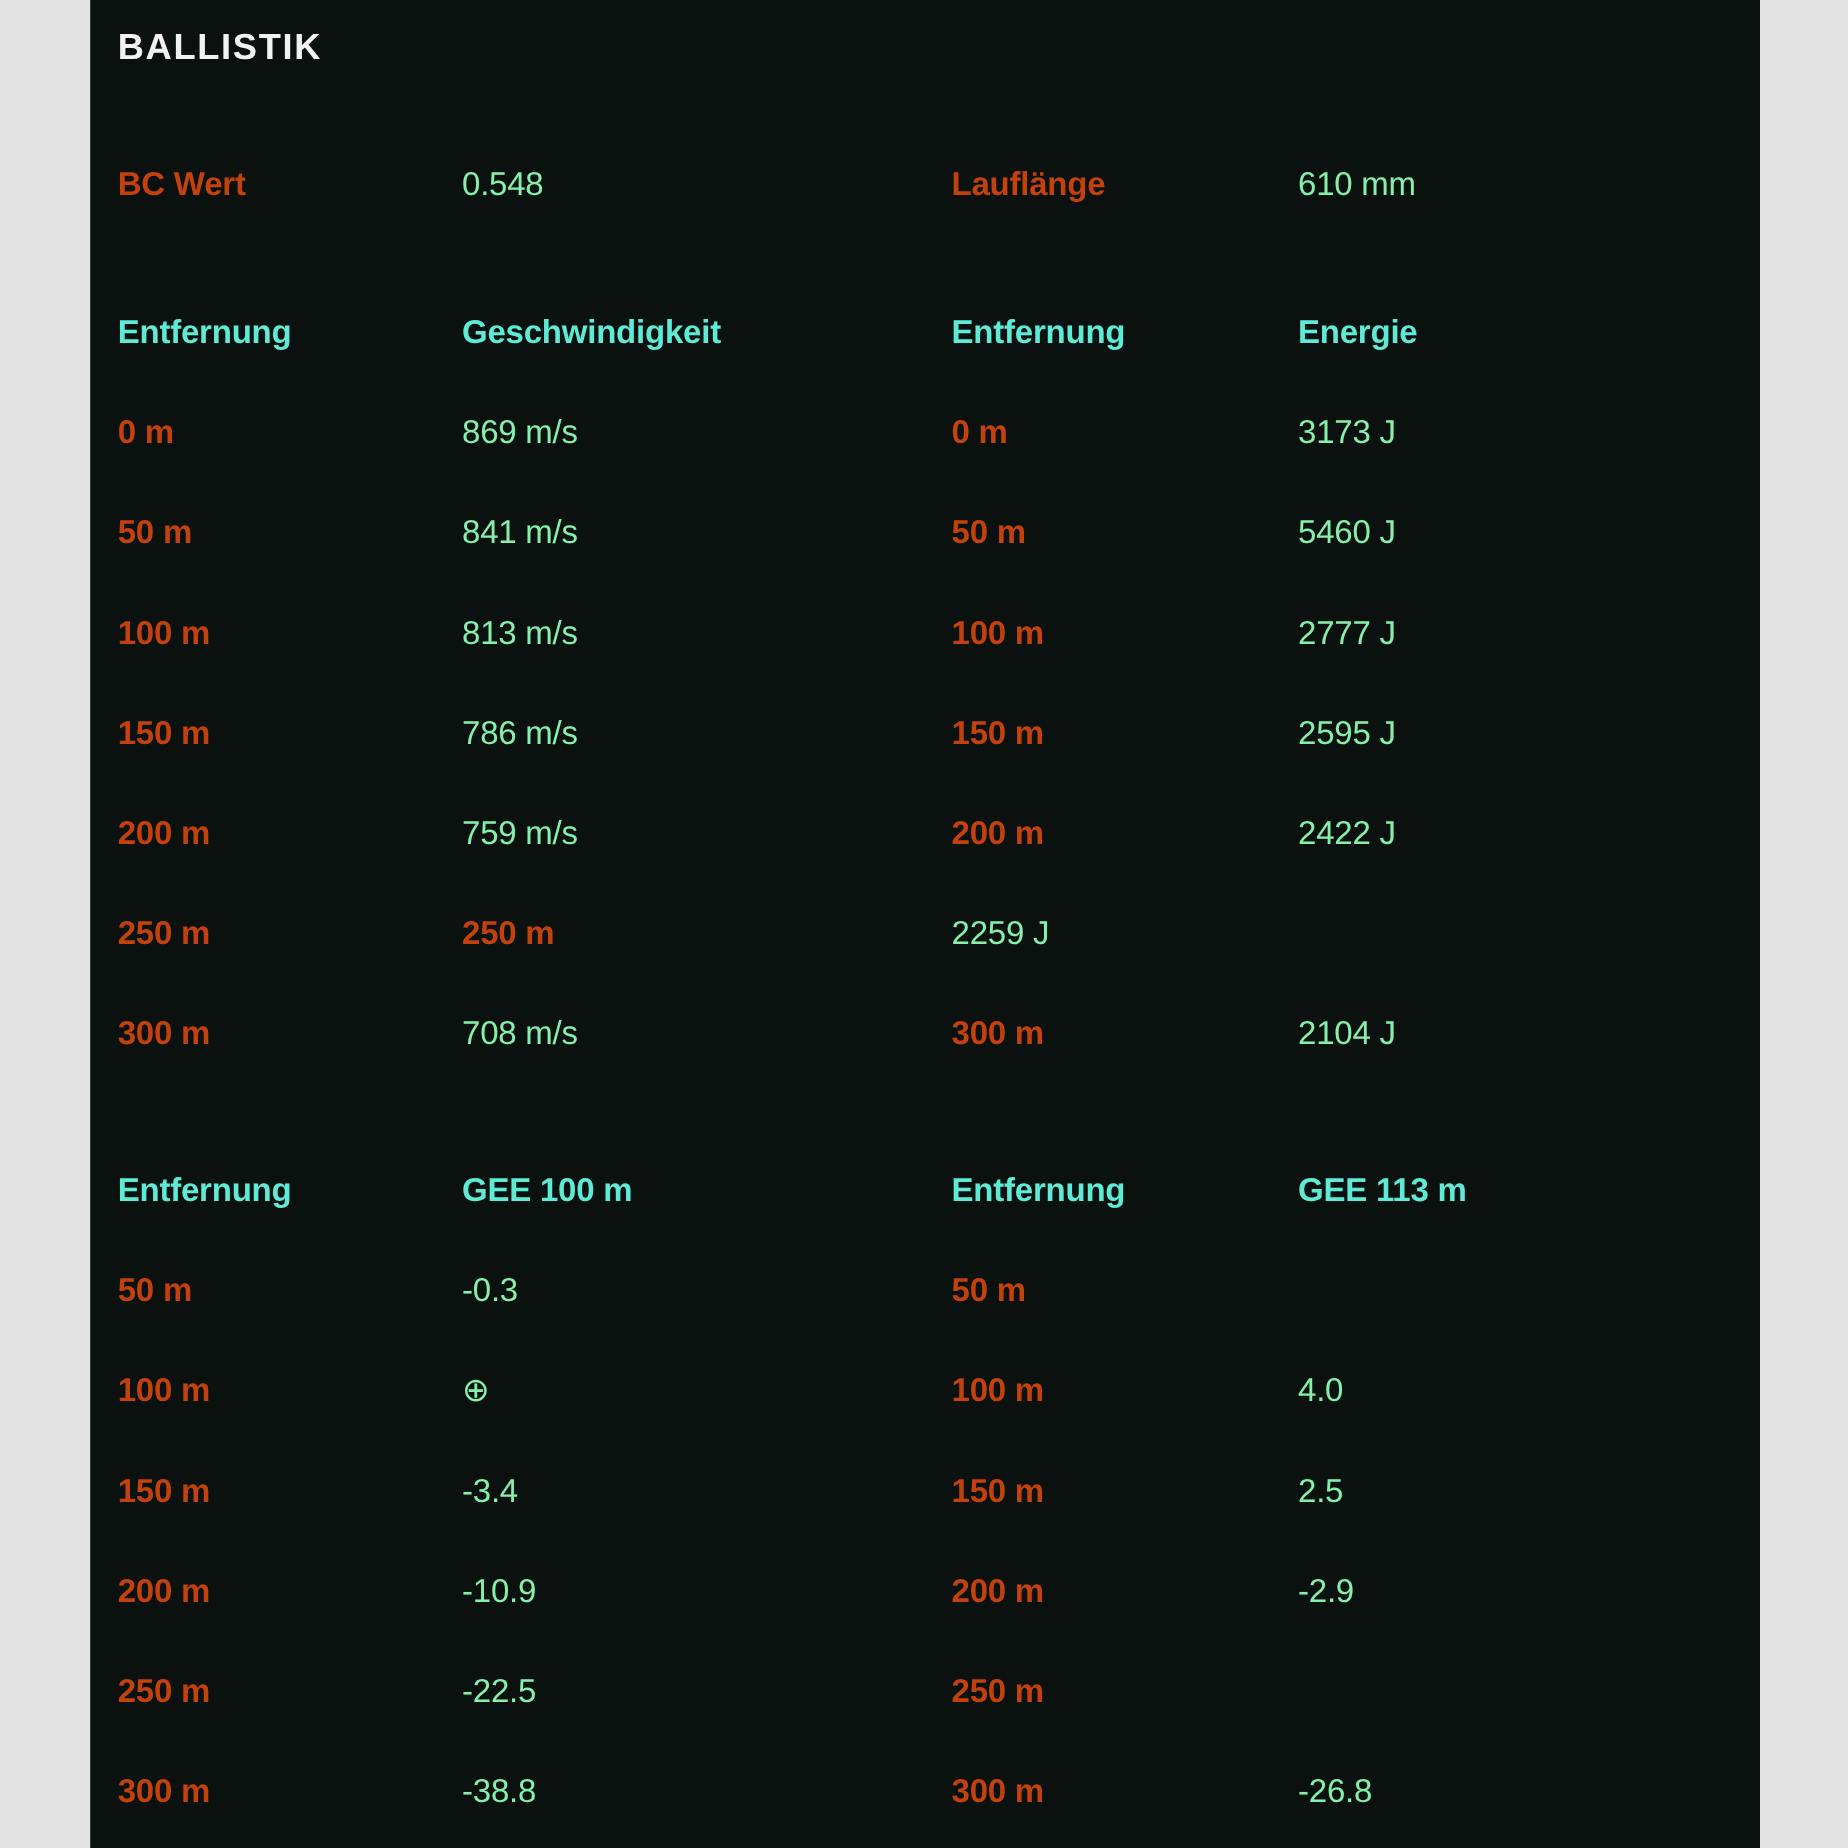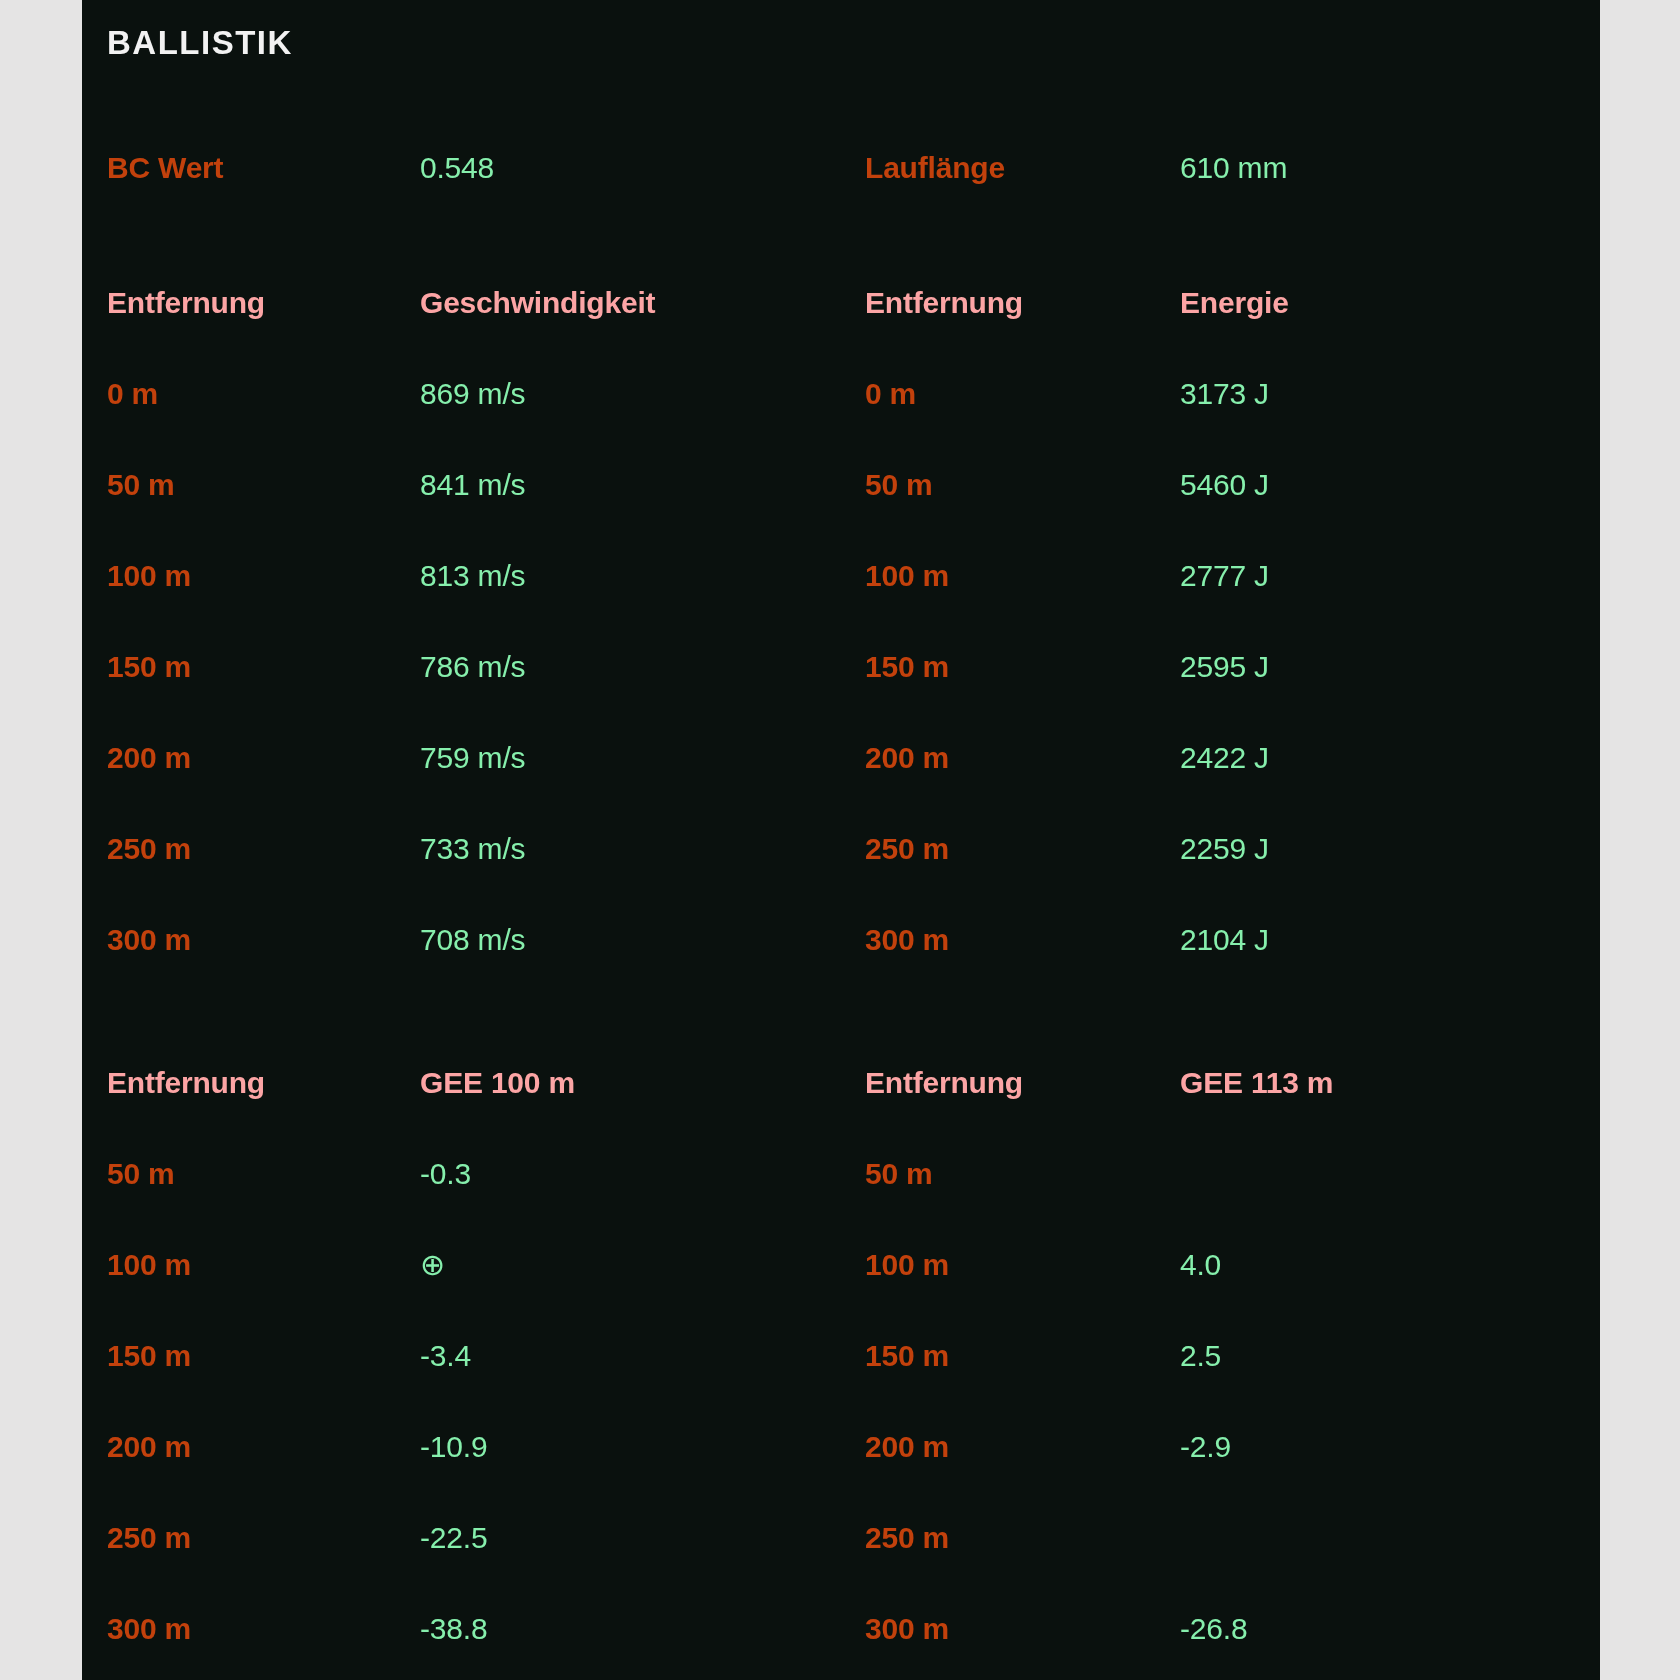--- a/index.html
+++ b/index.html
@@ -53,21 +53,21 @@
     font-weight: 700;
     color: #c2410c;
   }
   .cell.value {
     font-weight: 400;
     color: #86efac;
   }
   .summary-row { margin-top: 62px; }
   .header-row .cell {
     font-weight: 700;
-    color: #fca5a5;
+    color: #5eead4;
   }
   .ve-header  { margin-top: 44px; }
   .gee-header { margin-top: 52px; }
 </style>
 </head>
 <body>
 
 <div class="page">
   <section class="panel">
 
@@ -113,21 +113,20 @@
           <div class="cell value">2595 J</div>
         </div>
         <div class="grid trow">
           <div class="cell label">200 m</div>
           <div class="cell value">759 m/s</div>
           <div class="cell label">200 m</div>
           <div class="cell value">2422 J</div>
         </div>
         <div class="grid trow">
           <div class="cell label">250 m</div>
-          <div class="cell value">733 m/s</div>
           <div class="cell label">250 m</div>
           <div class="cell value">2259 J</div>
         </div>
         <div class="grid trow">
           <div class="cell label">300 m</div>
           <div class="cell value">708 m/s</div>
           <div class="cell label">300 m</div>
           <div class="cell value">2104 J</div>
         </div>
       </div>

